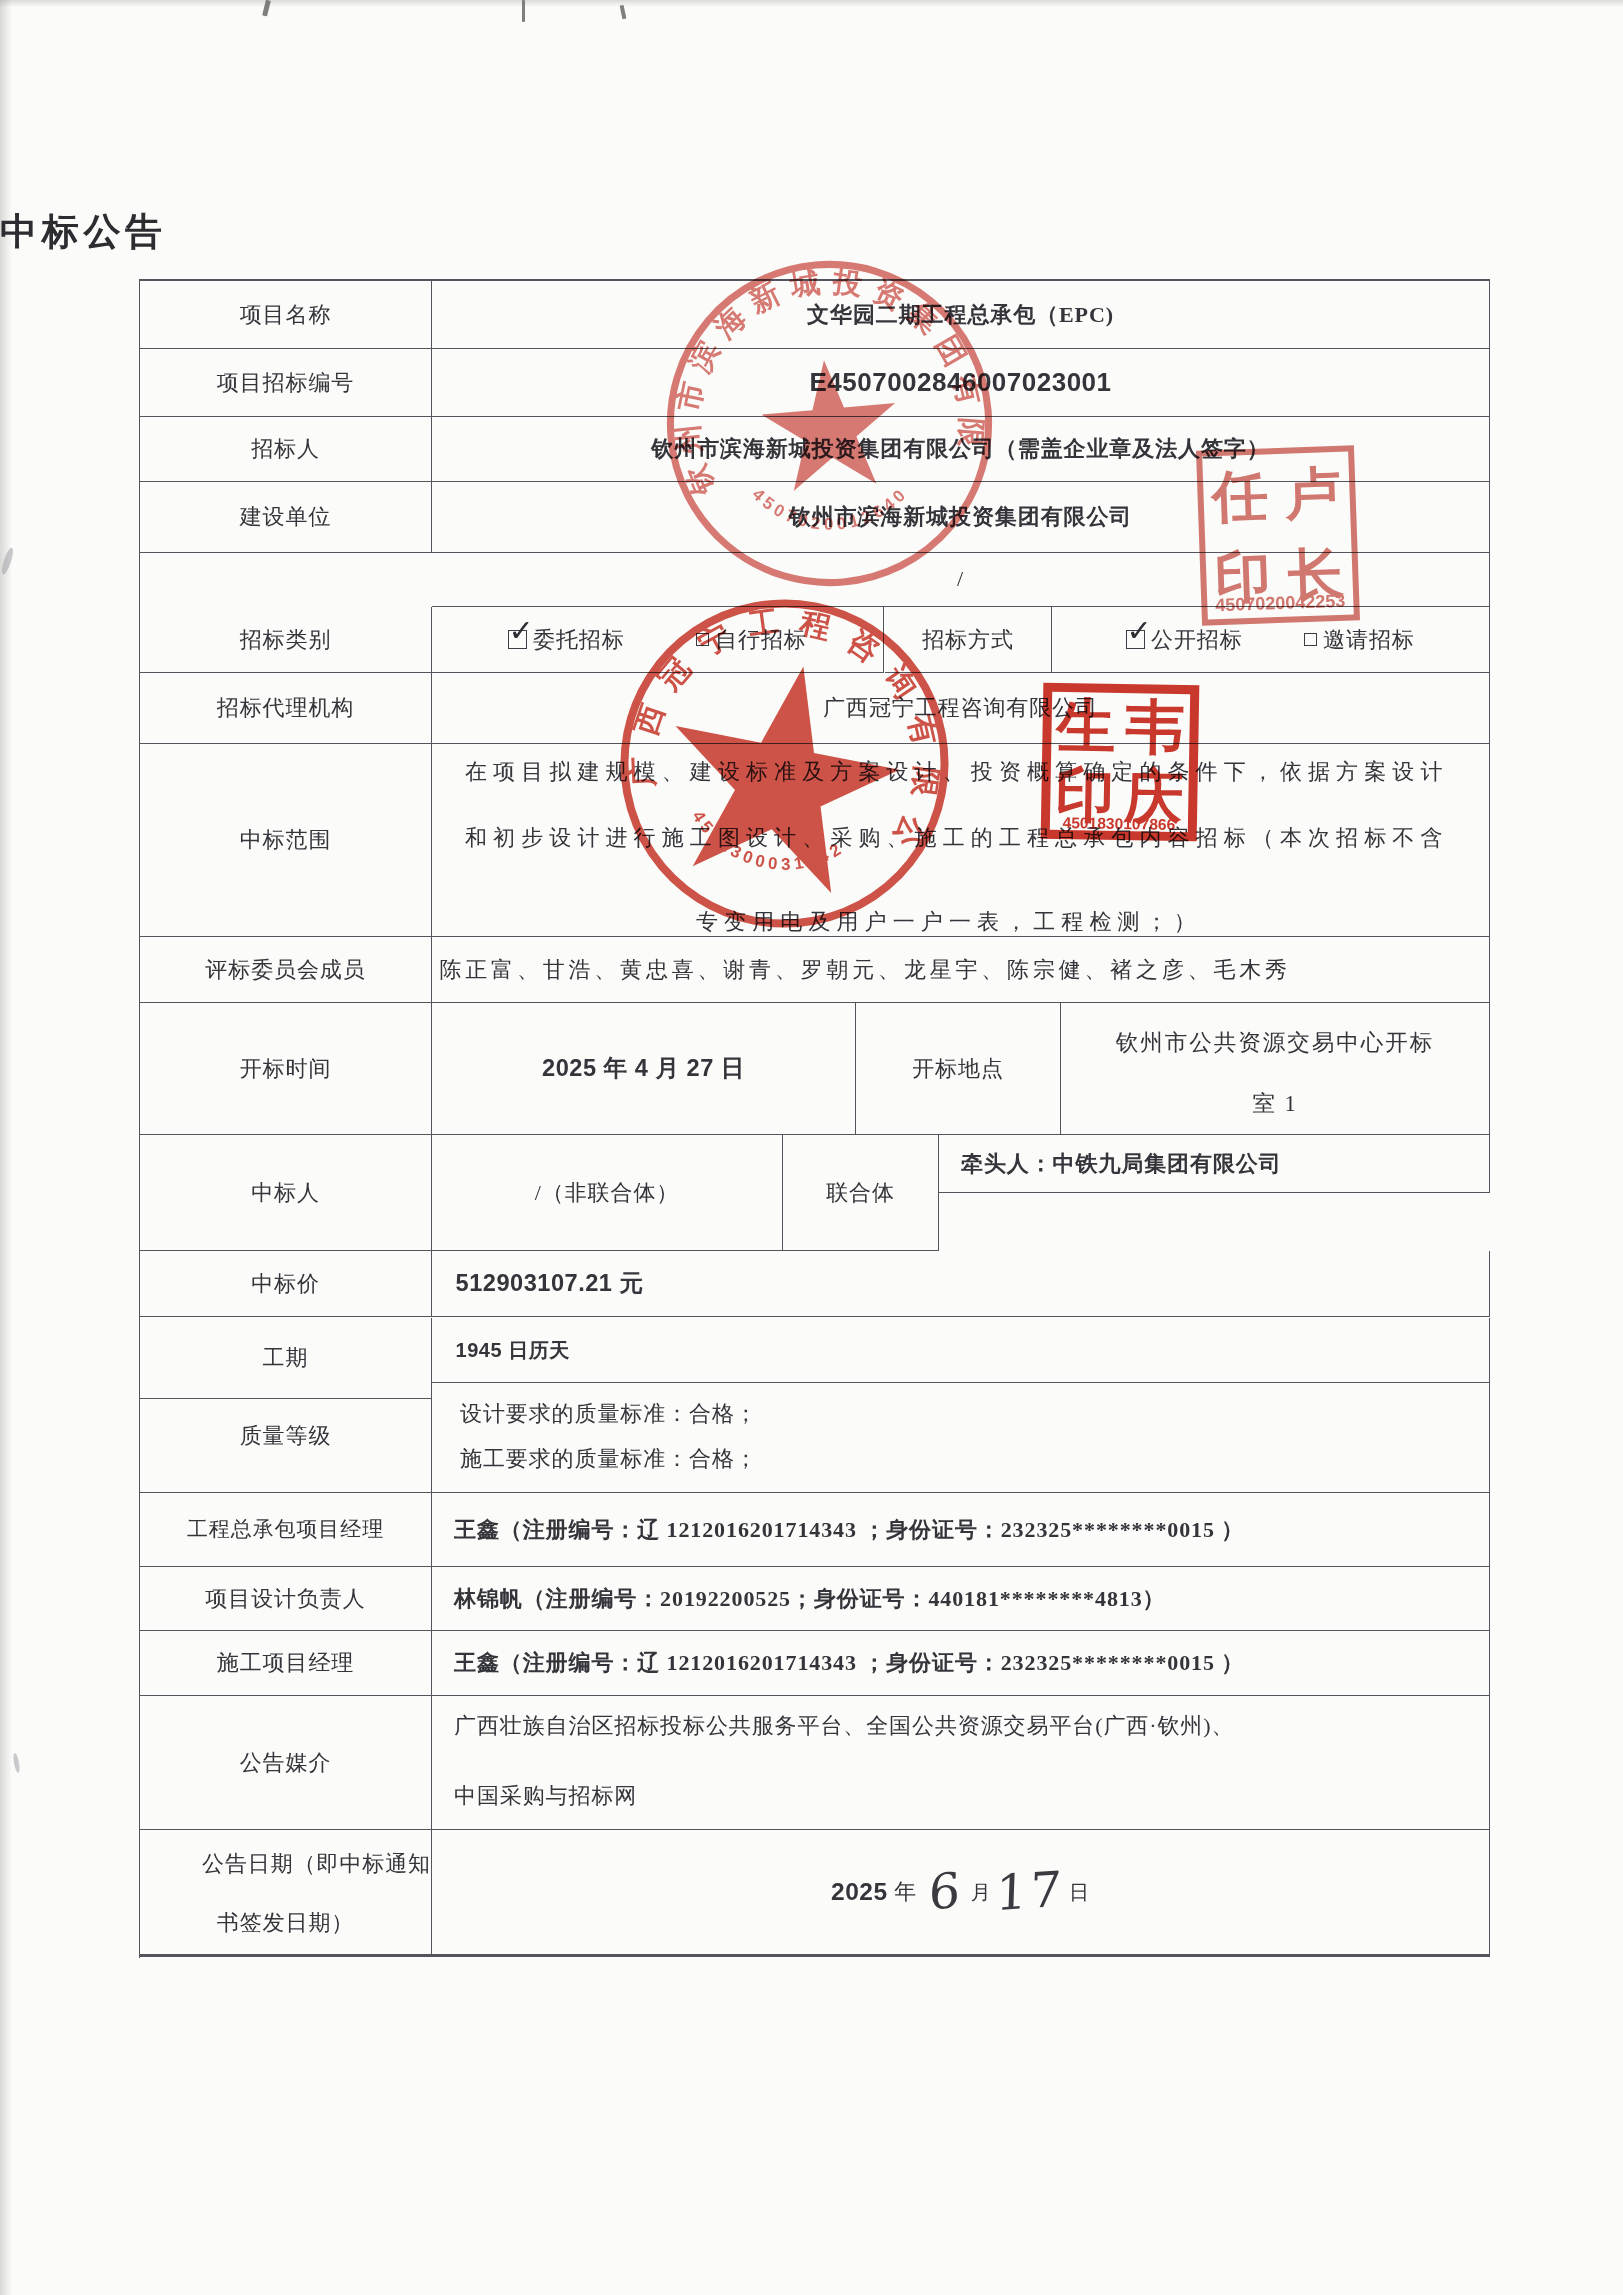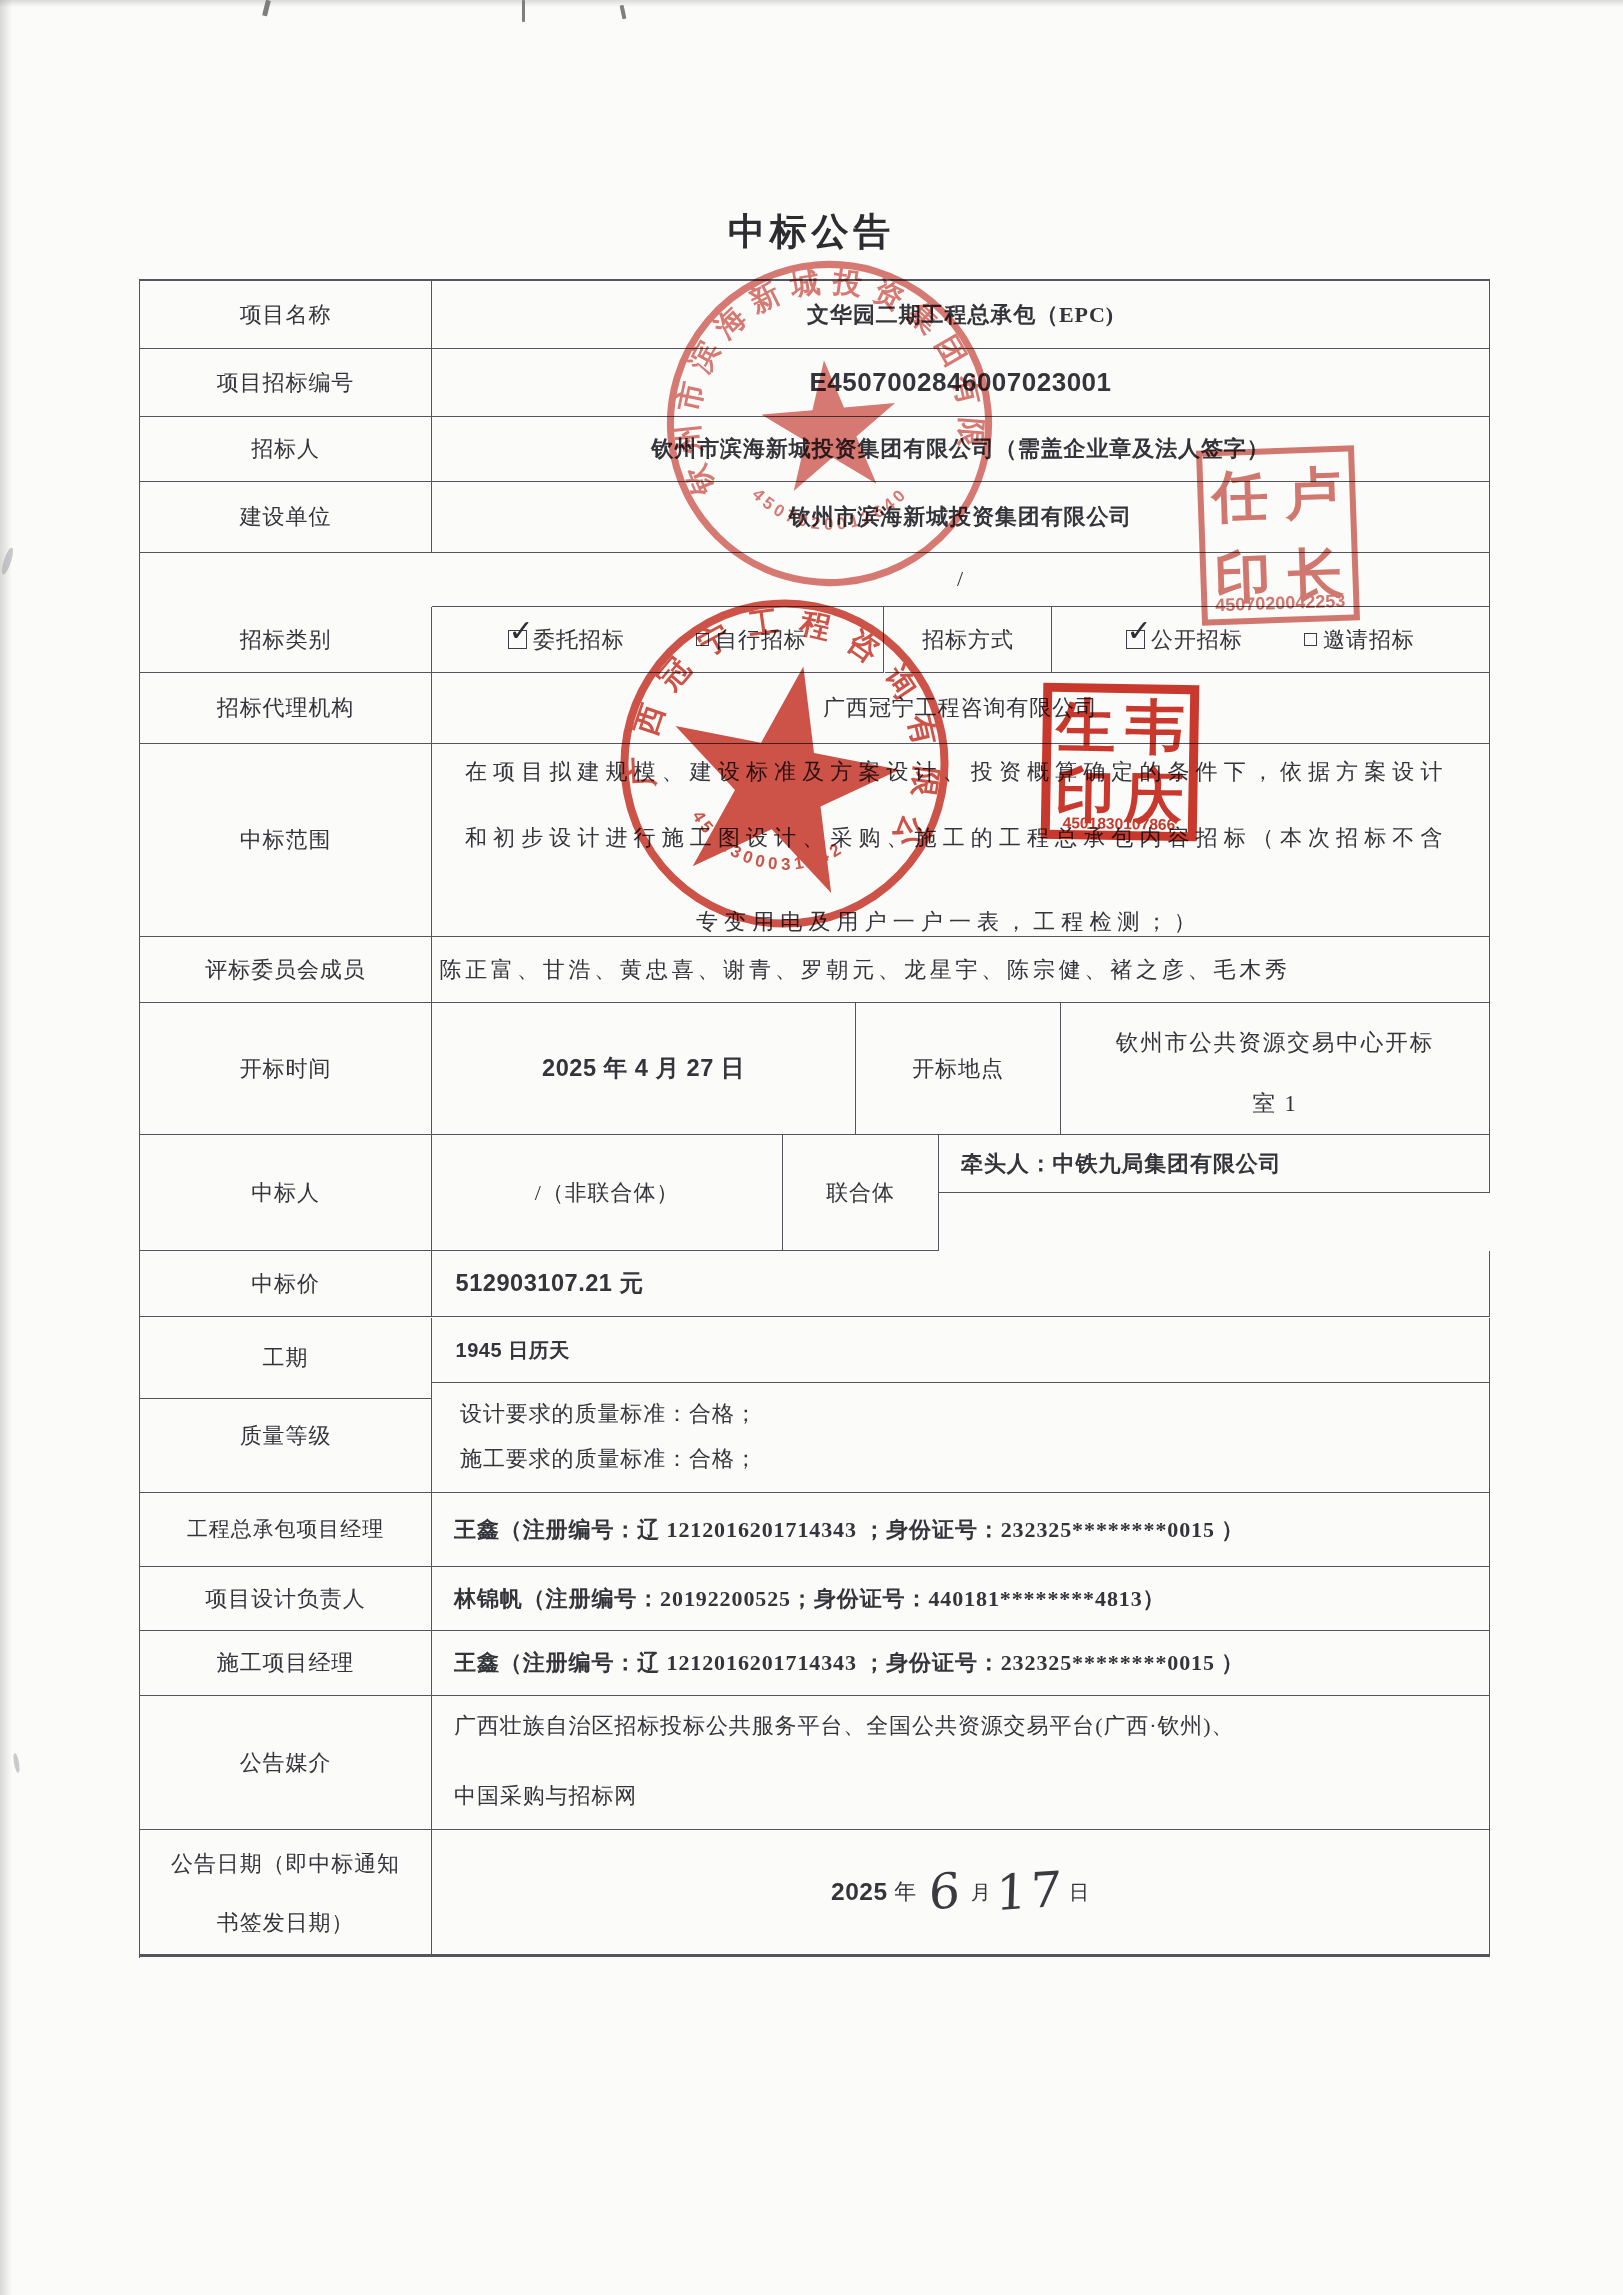--- a/index.html
+++ b/index.html
@@ -14,21 +14,21 @@
     position:relative;width:1623px;height:2295px;margin:0 auto;
     background:var(--paper);overflow:hidden;
     font-family:"Liberation Serif","DejaVu Serif",serif;color:var(--ink);
   }
   .page::before{content:"";position:absolute;left:0;top:0;width:12.3px;height:100%;
     background:linear-gradient(to right,rgba(150,150,150,.35),rgba(150,150,150,0));pointer-events:none;}
   .page::after{content:"";position:absolute;left:0;top:0;width:100%;height:6.6px;
     background:linear-gradient(to bottom,rgba(120,120,120,.25),rgba(120,120,120,0));pointer-events:none;}
 
   .title{
-    position:absolute;left:0;top:207px;width:1623px;text-align:center;
+    position:absolute;left:0;top:207px;width:1623px;
     font-size:37px;font-weight:bold;letter-spacing:4.7px;
     font-family:Liberation Mono, monospace;color:#2c2c31;
   }
 
   .tbl{position:absolute;left:139px;top:279px;width:1350px;height:1677px;
     border-top:2.4px solid var(--ln);border-left:1.9px solid var(--ln);box-sizing:content-box;}
   .cell{
     position:absolute;box-sizing:border-box;
     border-right:1.9px solid var(--ln);border-bottom:1.9px solid var(--ln);
     display:flex;align-items:center;justify-content:center;text-align:center;
@@ -168,21 +168,21 @@
     <div class="cell" style="left:0;top:1349px;width:292px;height:66px;">施工项目经理</div>
     <div class="cell left" style="left:292px;top:1349px;width:1058px;height:66px;padding-left:22px;font-weight:bold;">王鑫（注册编号：辽 1212016201714343 ；身份证号：232325********0015 ）</div>
 
     <div class="cell" style="left:0;top:1415px;width:292px;height:134px;">公告媒介</div>
     <div class="cell" style="left:292px;top:1415px;width:1058px;height:134px;">
       <span class="lineabs" style="left:22px;top:16.5px;">广西壮族自治区招标投标公共服务平台、全国公共资源交易平台(广西·钦州)、</span>
       <span class="lineabs" style="left:22px;top:87px;">中国采购与招标网</span>
     </div>
 
     <div class="cell" style="left:0;top:1549px;width:292px;height:127px;border-bottom-width:3.3px;">
-      <span class="lineabs" style="left:0;top:21px;width:100%;text-align:center;">公告日期（即中标通知</span>
+      <span class="lineabs" style="left:0;top:21px;width:100%;text-align:right;">公告日期（即中标通知</span>
       <span class="lineabs" style="left:0;top:80px;width:100%;text-align:center;">书签发日期）</span>
     </div>
     <div class="cell" style="left:292px;top:1549px;width:1058px;height:127px;border-bottom-width:3.3px;">
       <span class="num" style="font-size:24.5px;">2025</span>
       <span style="margin:0 12.3px 0 6.6px;">年</span>
       <span class="hand">6</span>
       <span style="margin:0 4.7px 0 7.5px;font-size:20px;">月</span>
       <span class="hand">17</span>
       <span style="margin-left:4.7px;font-size:20px;">日</span>
     </div>

